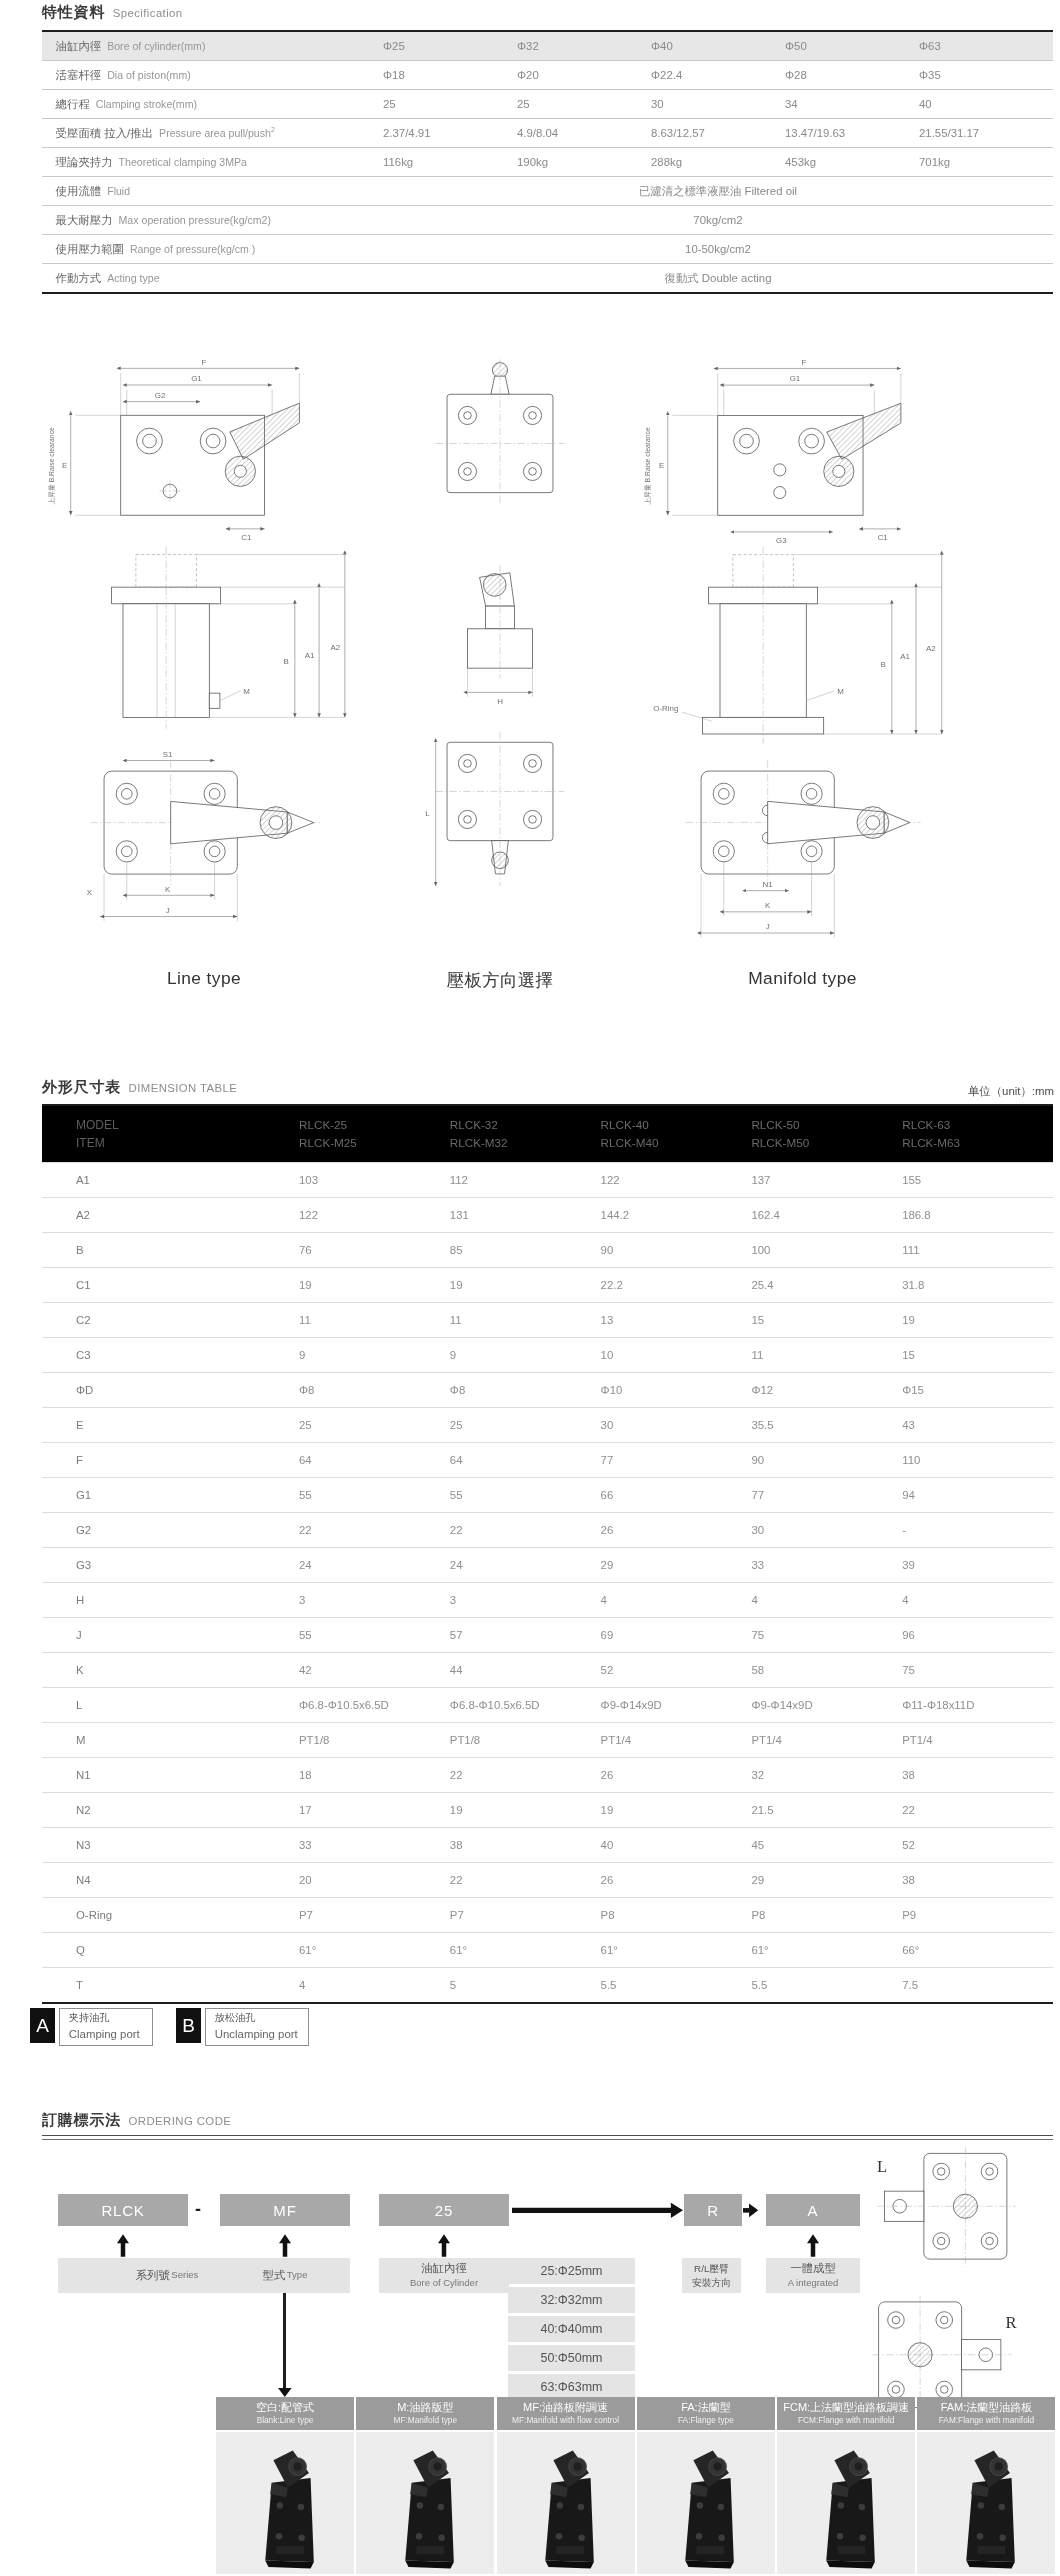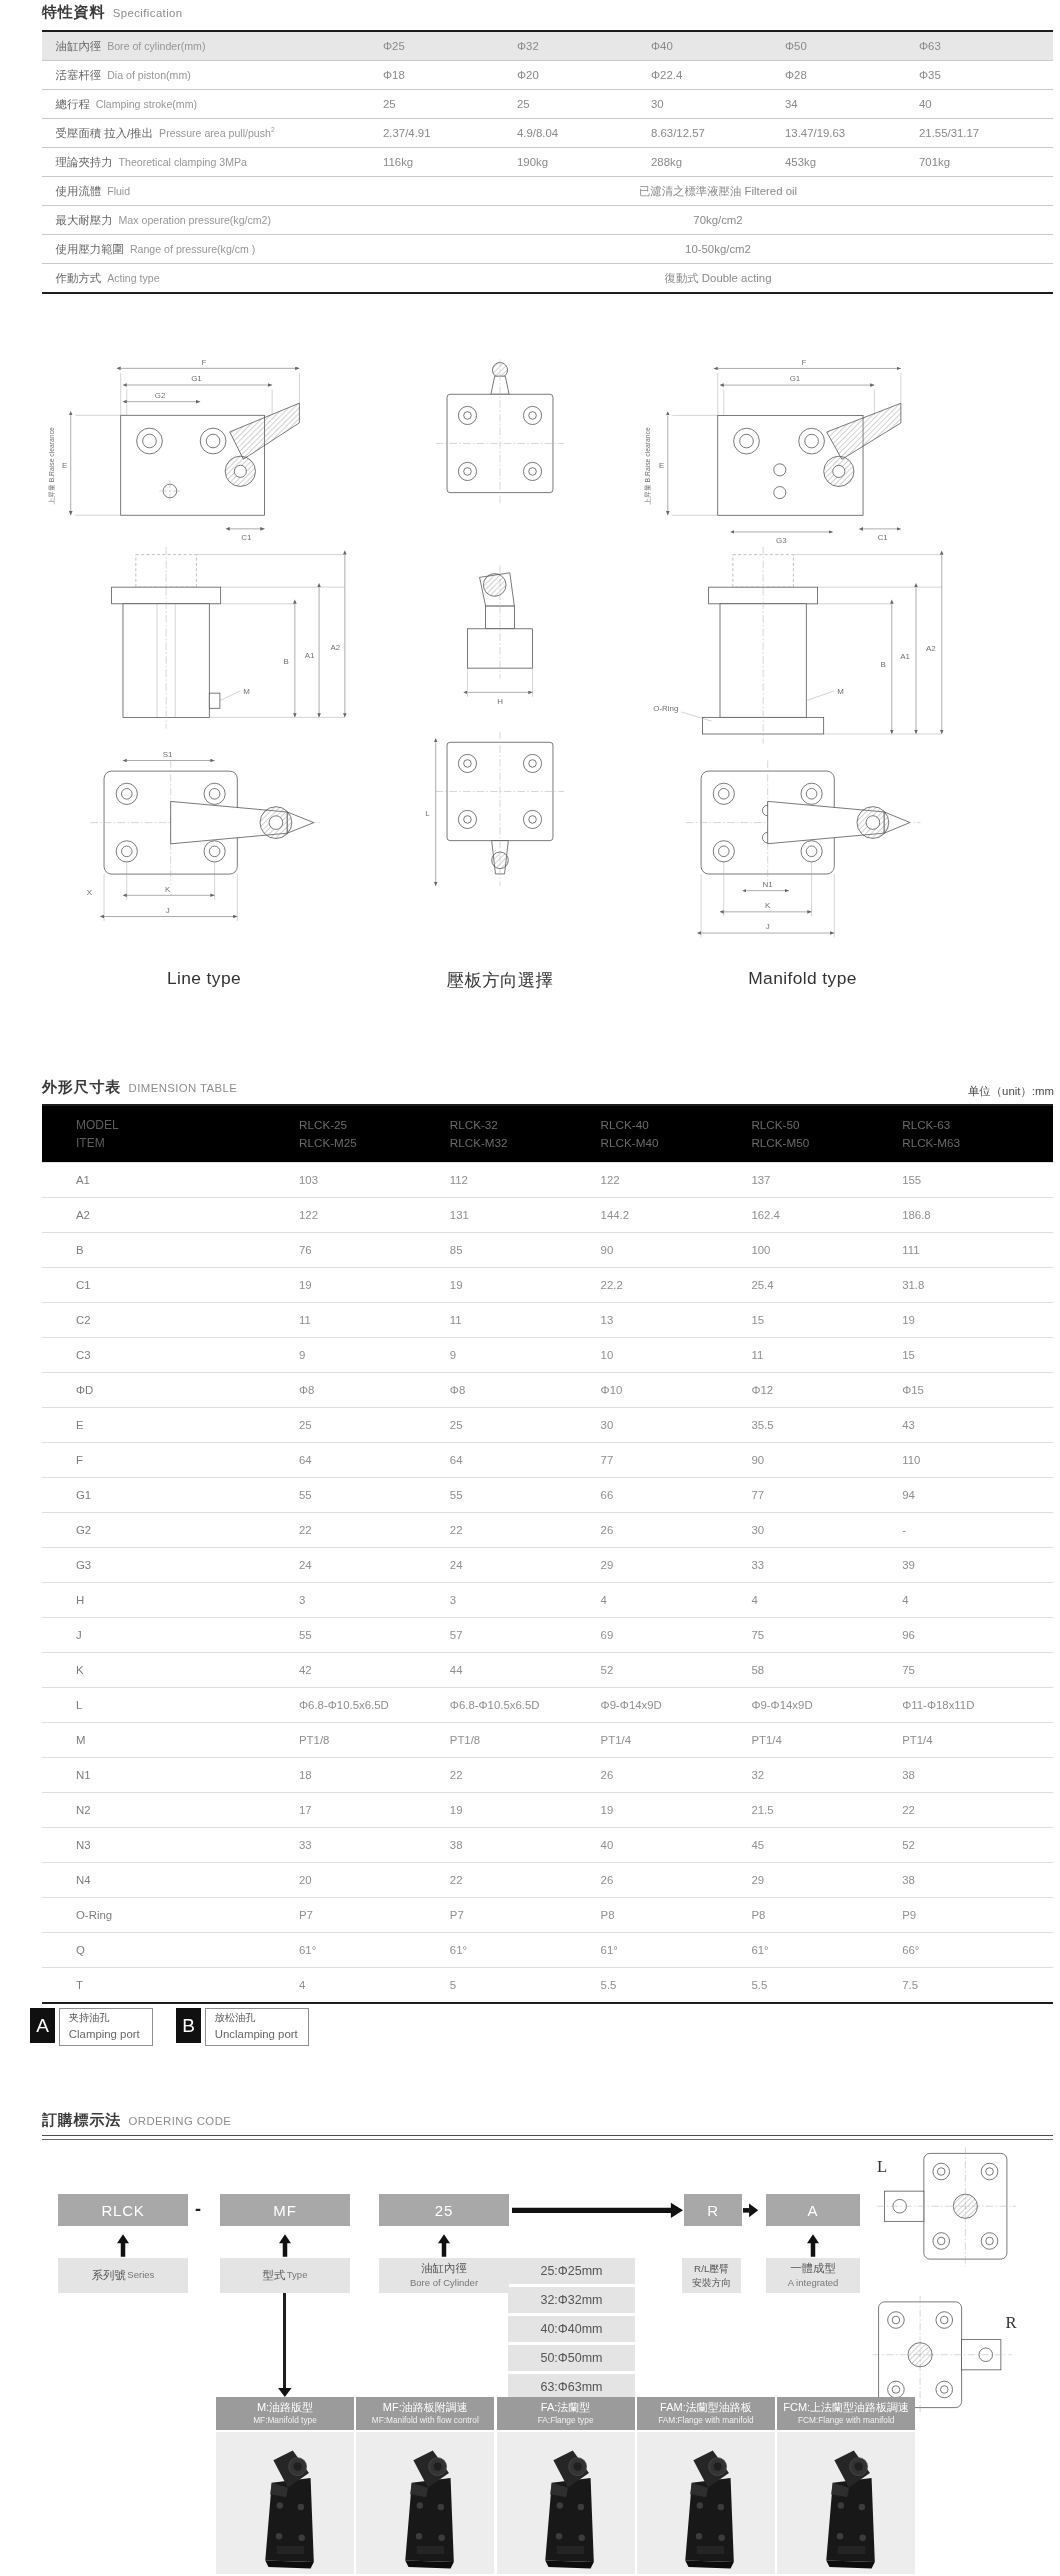--- a/index.html
+++ b/index.html
@@ -630,21 +630,21 @@
   <svg class="uparrow" style="left:279px;" width="12" height="23" viewBox="0 0 16 30">
       <polygon points="8,0 16,12 11,12 11,30 5,30 5,12 0,12" fill="#111"></polygon>
     </svg>
   <svg class="uparrow" style="left:438px;" width="12" height="23" viewBox="0 0 16 30">
       <polygon points="8,0 16,12 11,12 11,30 5,30 5,12 0,12" fill="#111"></polygon>
     </svg>
   <svg class="uparrow" style="left:807px;" width="12" height="23" viewBox="0 0 16 30">
       <polygon points="8,0 16,12 11,12 11,30 5,30 5,12 0,12" fill="#111"></polygon>
     </svg>
 
-  <div class="lbl-box lbl-inline" style="left:58px;width:130px;height:35px;">
+  <div class="lbl-box lbl-inline" style="left:58px;width:130px;height:35px;padding-left:44px;">
     <span class="zh">系列號</span>
       <span class="en">Series</span>
   </div>
   <div class="lbl-box lbl-inline" style="left:220px;width:130px;height:35px;">
     <span class="zh">型式</span>
       <span class="en">Type</span>
   </div>
   <div class="lbl-box" style="left:379px;width:130px;height:35px;">
     <span class="zh">油缸內徑</span>
     <span class="en">Bore of Cylinder</span>
@@ -704,66 +704,77 @@
     <rect class="ol" x="124" y="60" width="52" height="40"></rect>
     <circle class="on" cx="156" cy="80" r="9"></circle>
     <line class="cl" x1="69" y1="2" x2="69" y2="160"></line>
       <line class="cl" x1="6" y1="80" x2="190" y2="80"></line>
     <circle class="hat" cx="69" cy="80" r="16"></circle>
   </svg>
 
   <div class="abs type-opts">
       <div class="tile">
         <div class="tbar">
-          <div class="tzh">M:油路版型</div>
-          <div class="ten">MF:Manifold type</div>
+          <div class="tzh">空白:配管式</div>
+          <div class="ten">Blank:Line type</div>
         </div>
         <div class="tphoto">
           <svg viewBox="0 0 110 150" class="prod">
             <use href="#clamp-sym"></use>
           </svg>
         </div>
       </div>
       <div class="tile">
         <div class="tbar">
-          <div class="tzh">MF:油路板附調速</div>
-          <div class="ten">MF:Manifold with flow control</div>
+          <div class="tzh">M:油路版型</div>
+          <div class="ten">MF:Manifold type</div>
         </div>
         <div class="tphoto">
           <svg viewBox="0 0 110 150" class="prod">
             <use href="#clamp-sym"></use>
           </svg>
         </div>
       </div>
       <div class="tile">
         <div class="tbar">
-          <div class="tzh">FA:法蘭型</div>
-          <div class="ten">FA:Flange type</div>
+          <div class="tzh">MF:油路板附調速</div>
+          <div class="ten">MF:Manifold with flow control</div>
         </div>
         <div class="tphoto">
           <svg viewBox="0 0 110 150" class="prod">
             <use href="#clamp-sym"></use>
           </svg>
         </div>
       </div>
       <div class="tile">
         <div class="tbar">
-          <div class="tzh">FAM:法蘭型油路板</div>
-          <div class="ten">FAM:Flange with manifold</div>
+          <div class="tzh">FA:法蘭型</div>
+          <div class="ten">FA:Flange type</div>
         </div>
         <div class="tphoto">
           <svg viewBox="0 0 110 150" class="prod">
             <use href="#clamp-sym"></use>
           </svg>
         </div>
       </div>
       <div class="tile">
         <div class="tbar">
           <div class="tzh">FCM:上法蘭型油路板調速</div>
           <div class="ten">FCM:Flange with manifold</div>
+        </div>
+        <div class="tphoto">
+          <svg viewBox="0 0 110 150" class="prod">
+            <use href="#clamp-sym"></use>
+          </svg>
+        </div>
+      </div>
+      <div class="tile">
+        <div class="tbar">
+          <div class="tzh">FAM:法蘭型油路板</div>
+          <div class="ten">FAM:Flange with manifold</div>
         </div>
         <div class="tphoto">
           <svg viewBox="0 0 110 150" class="prod">
             <use href="#clamp-sym"></use>
           </svg>
         </div>
       </div>
     </div>
 
   <svg width="0" height="0" style="position:absolute">

